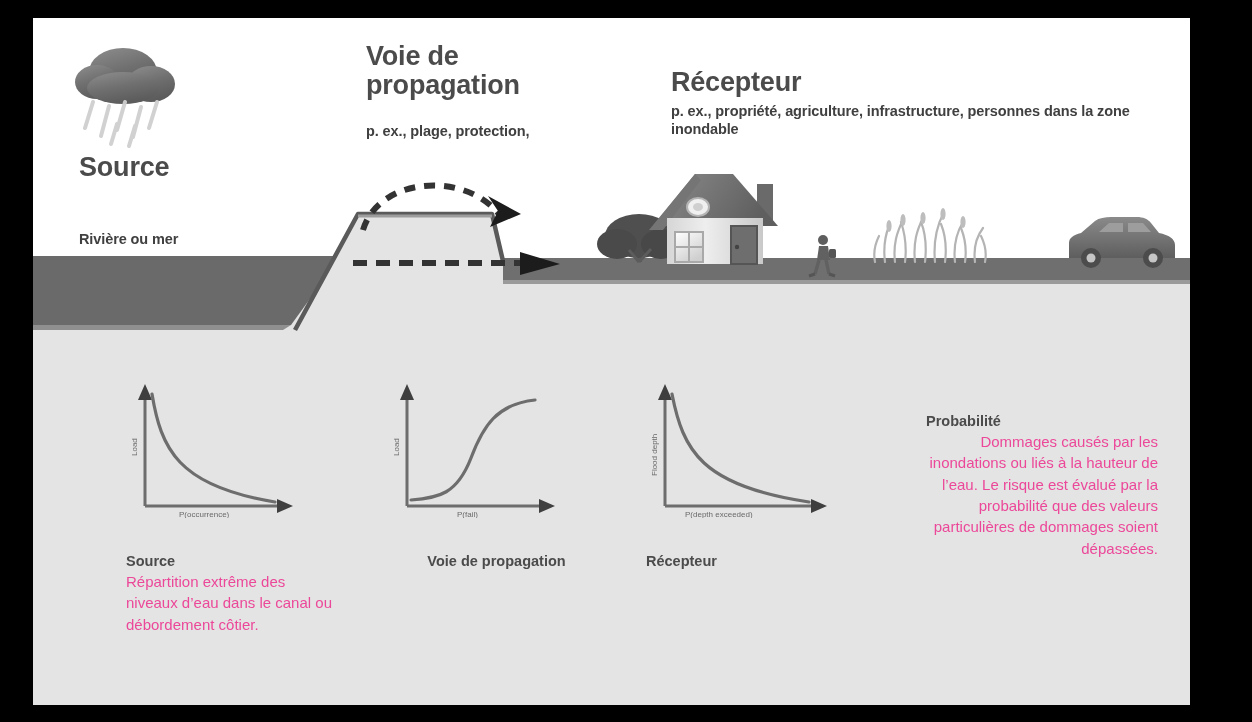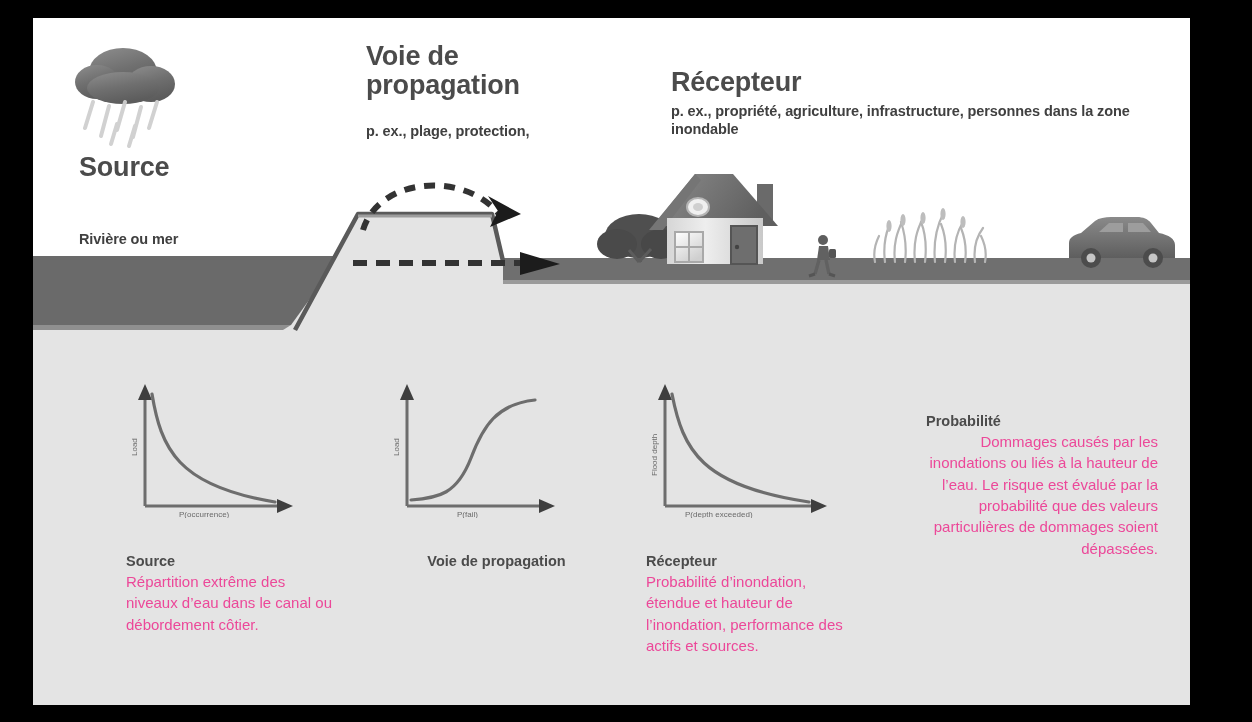--- a/index.html
+++ b/index.html
@@ -313,21 +313,20 @@
           <line x1="28" y1="128" x2="178" y2="128" stroke="#6d6d6d" stroke-width="3"></line>
           <polygon points="174,121 190,128 174,135" fill="#3f3f3f"></polygon>
           <line x1="28" y1="128" x2="28" y2="18" stroke="#6d6d6d" stroke-width="3"></line>
           <polygon points="21,22 28,6 35,22" fill="#3f3f3f"></polygon>
           <path d="M 35,16 C 46,72 64,108 172,124" fill="none" stroke="#6d6d6d" stroke-width="3.2" stroke-linecap="round"></path>
           <text x="-98" y="20" transform="rotate(-90)" font-family="Liberation Sans, sans-serif" font-size="8" fill="#6a6a6a">Flood depth</text>
           <text x="48" y="139" font-family="Liberation Sans, sans-serif" font-size="8" fill="#6a6a6a">P(depth exceeded)</text>
         </svg>
       </div>
       <div class="col-head">Récepteur</div>
-      <div class="col-body">Probabilité d’inondation, étendue et hauteur de l’inondation, performance des actifs et sources.</div>
     </div>
 
     <div class="col" id="col-3">
       <div class="col-head">Probabilité</div>
       <div class="col-body">Dommages causés par les inondations ou liés à la hauteur de l’eau. Le risque est évalué par la probabilité que des valeurs particulières de dommages soient dépassées.</div>
     </div>
 
   </div>
 </div>
 

